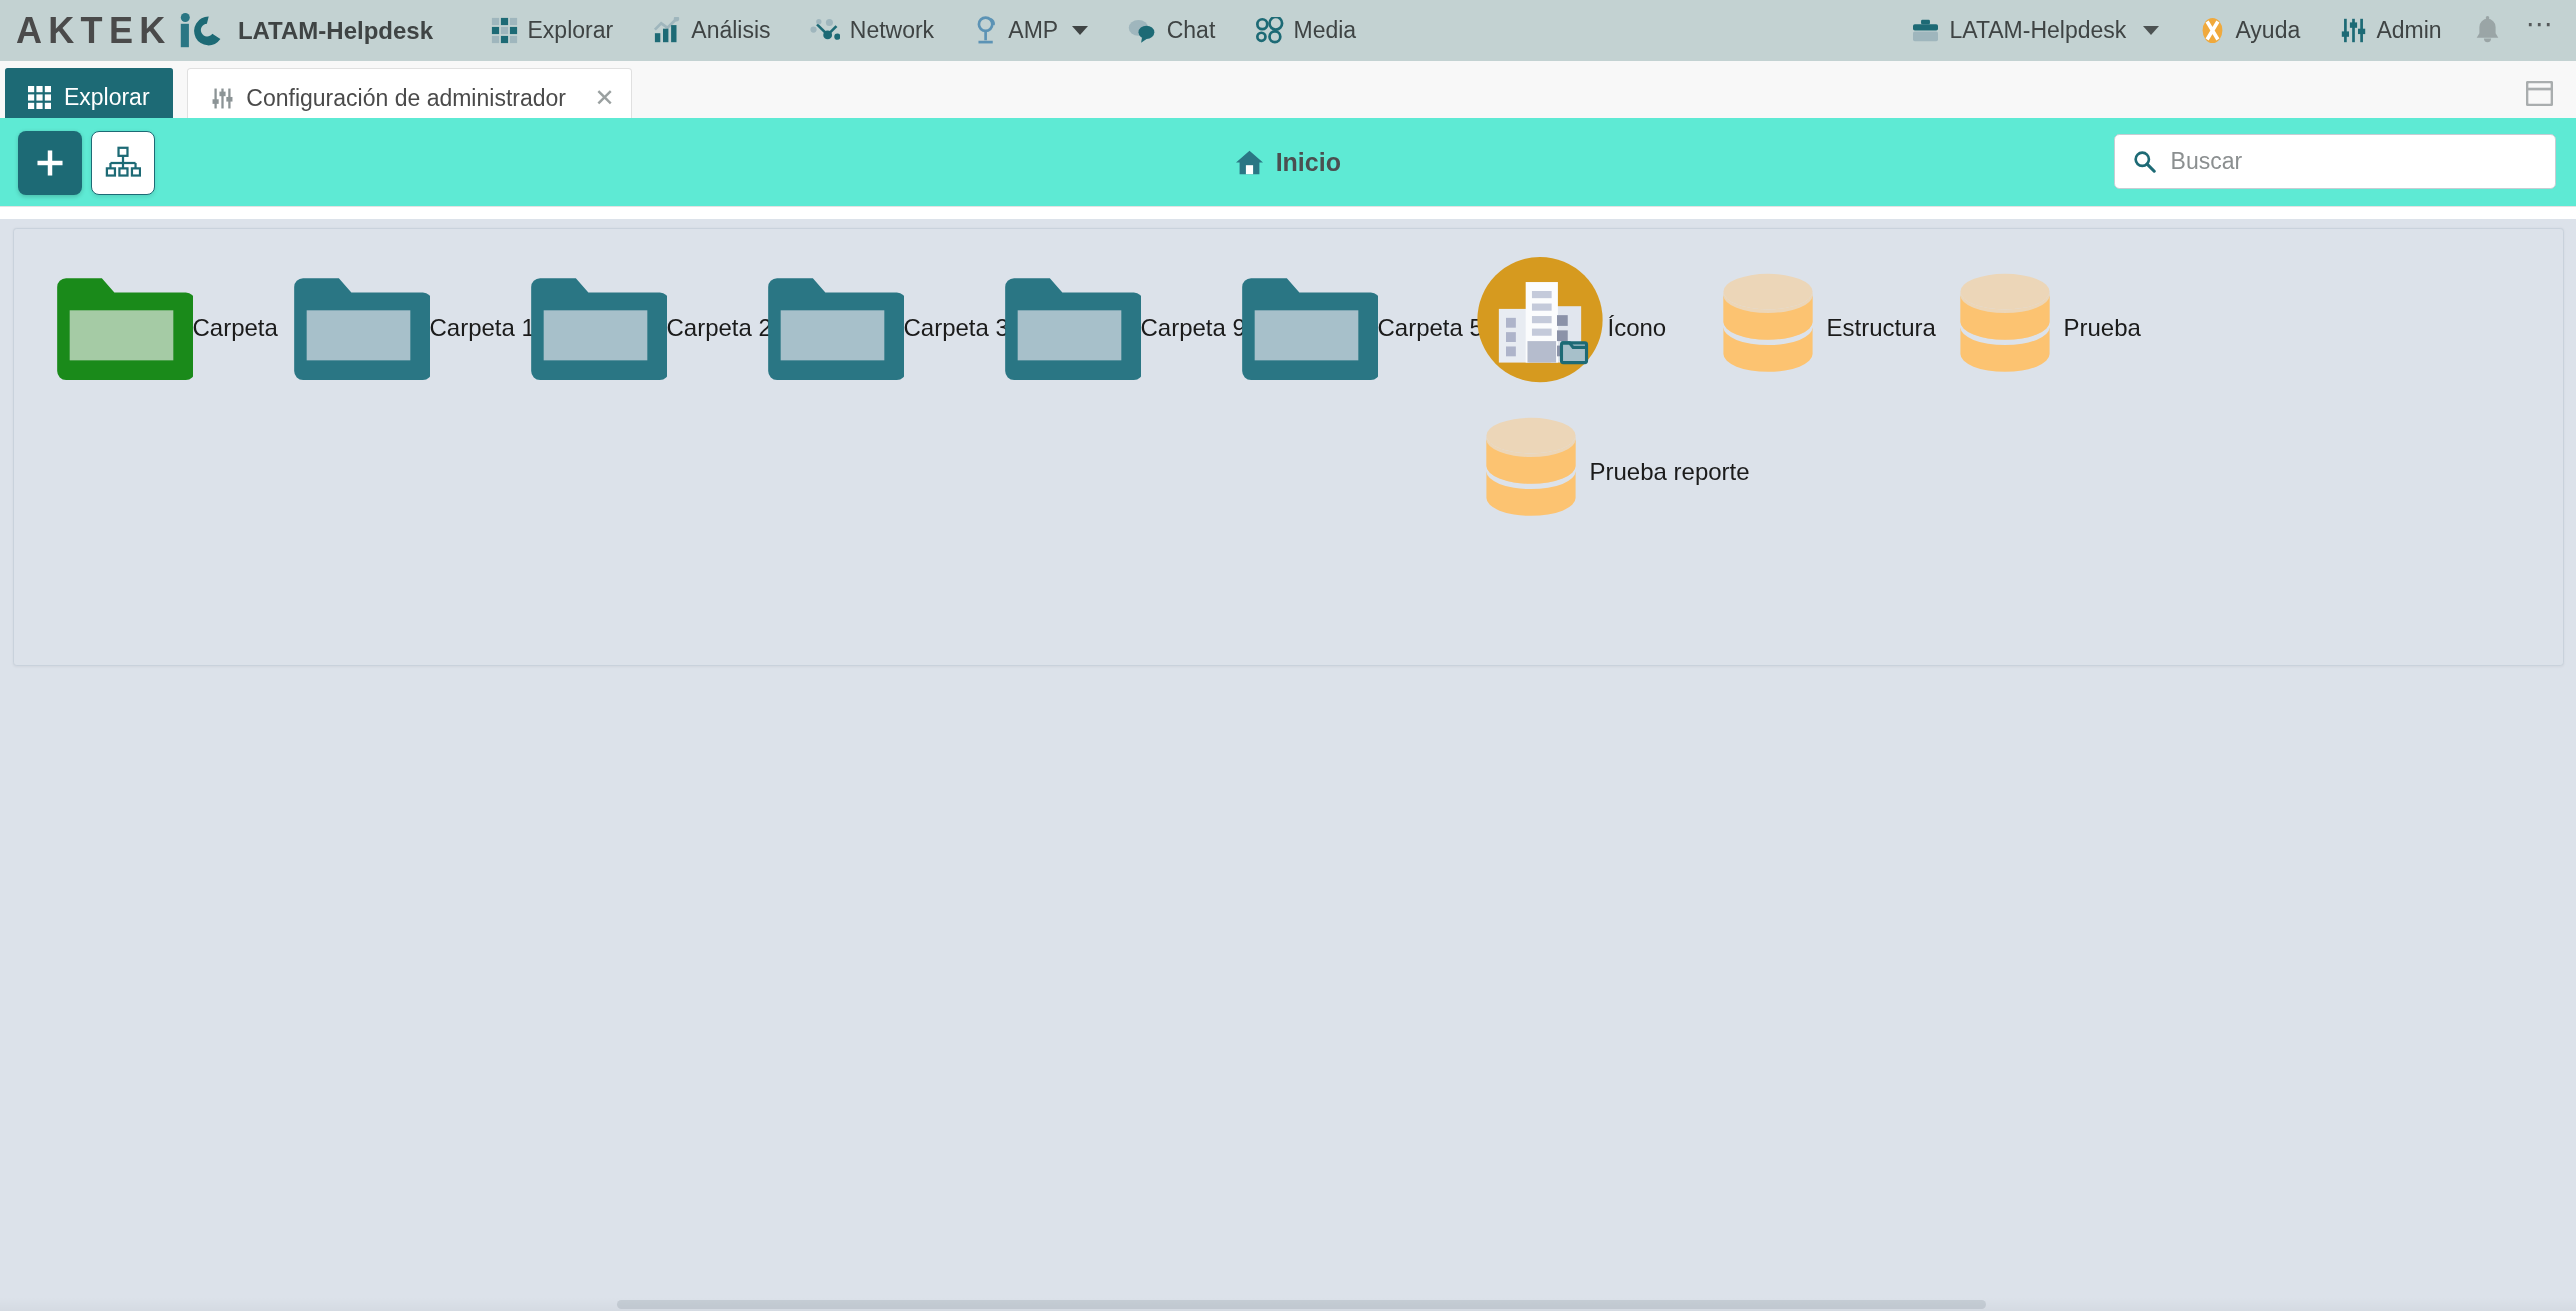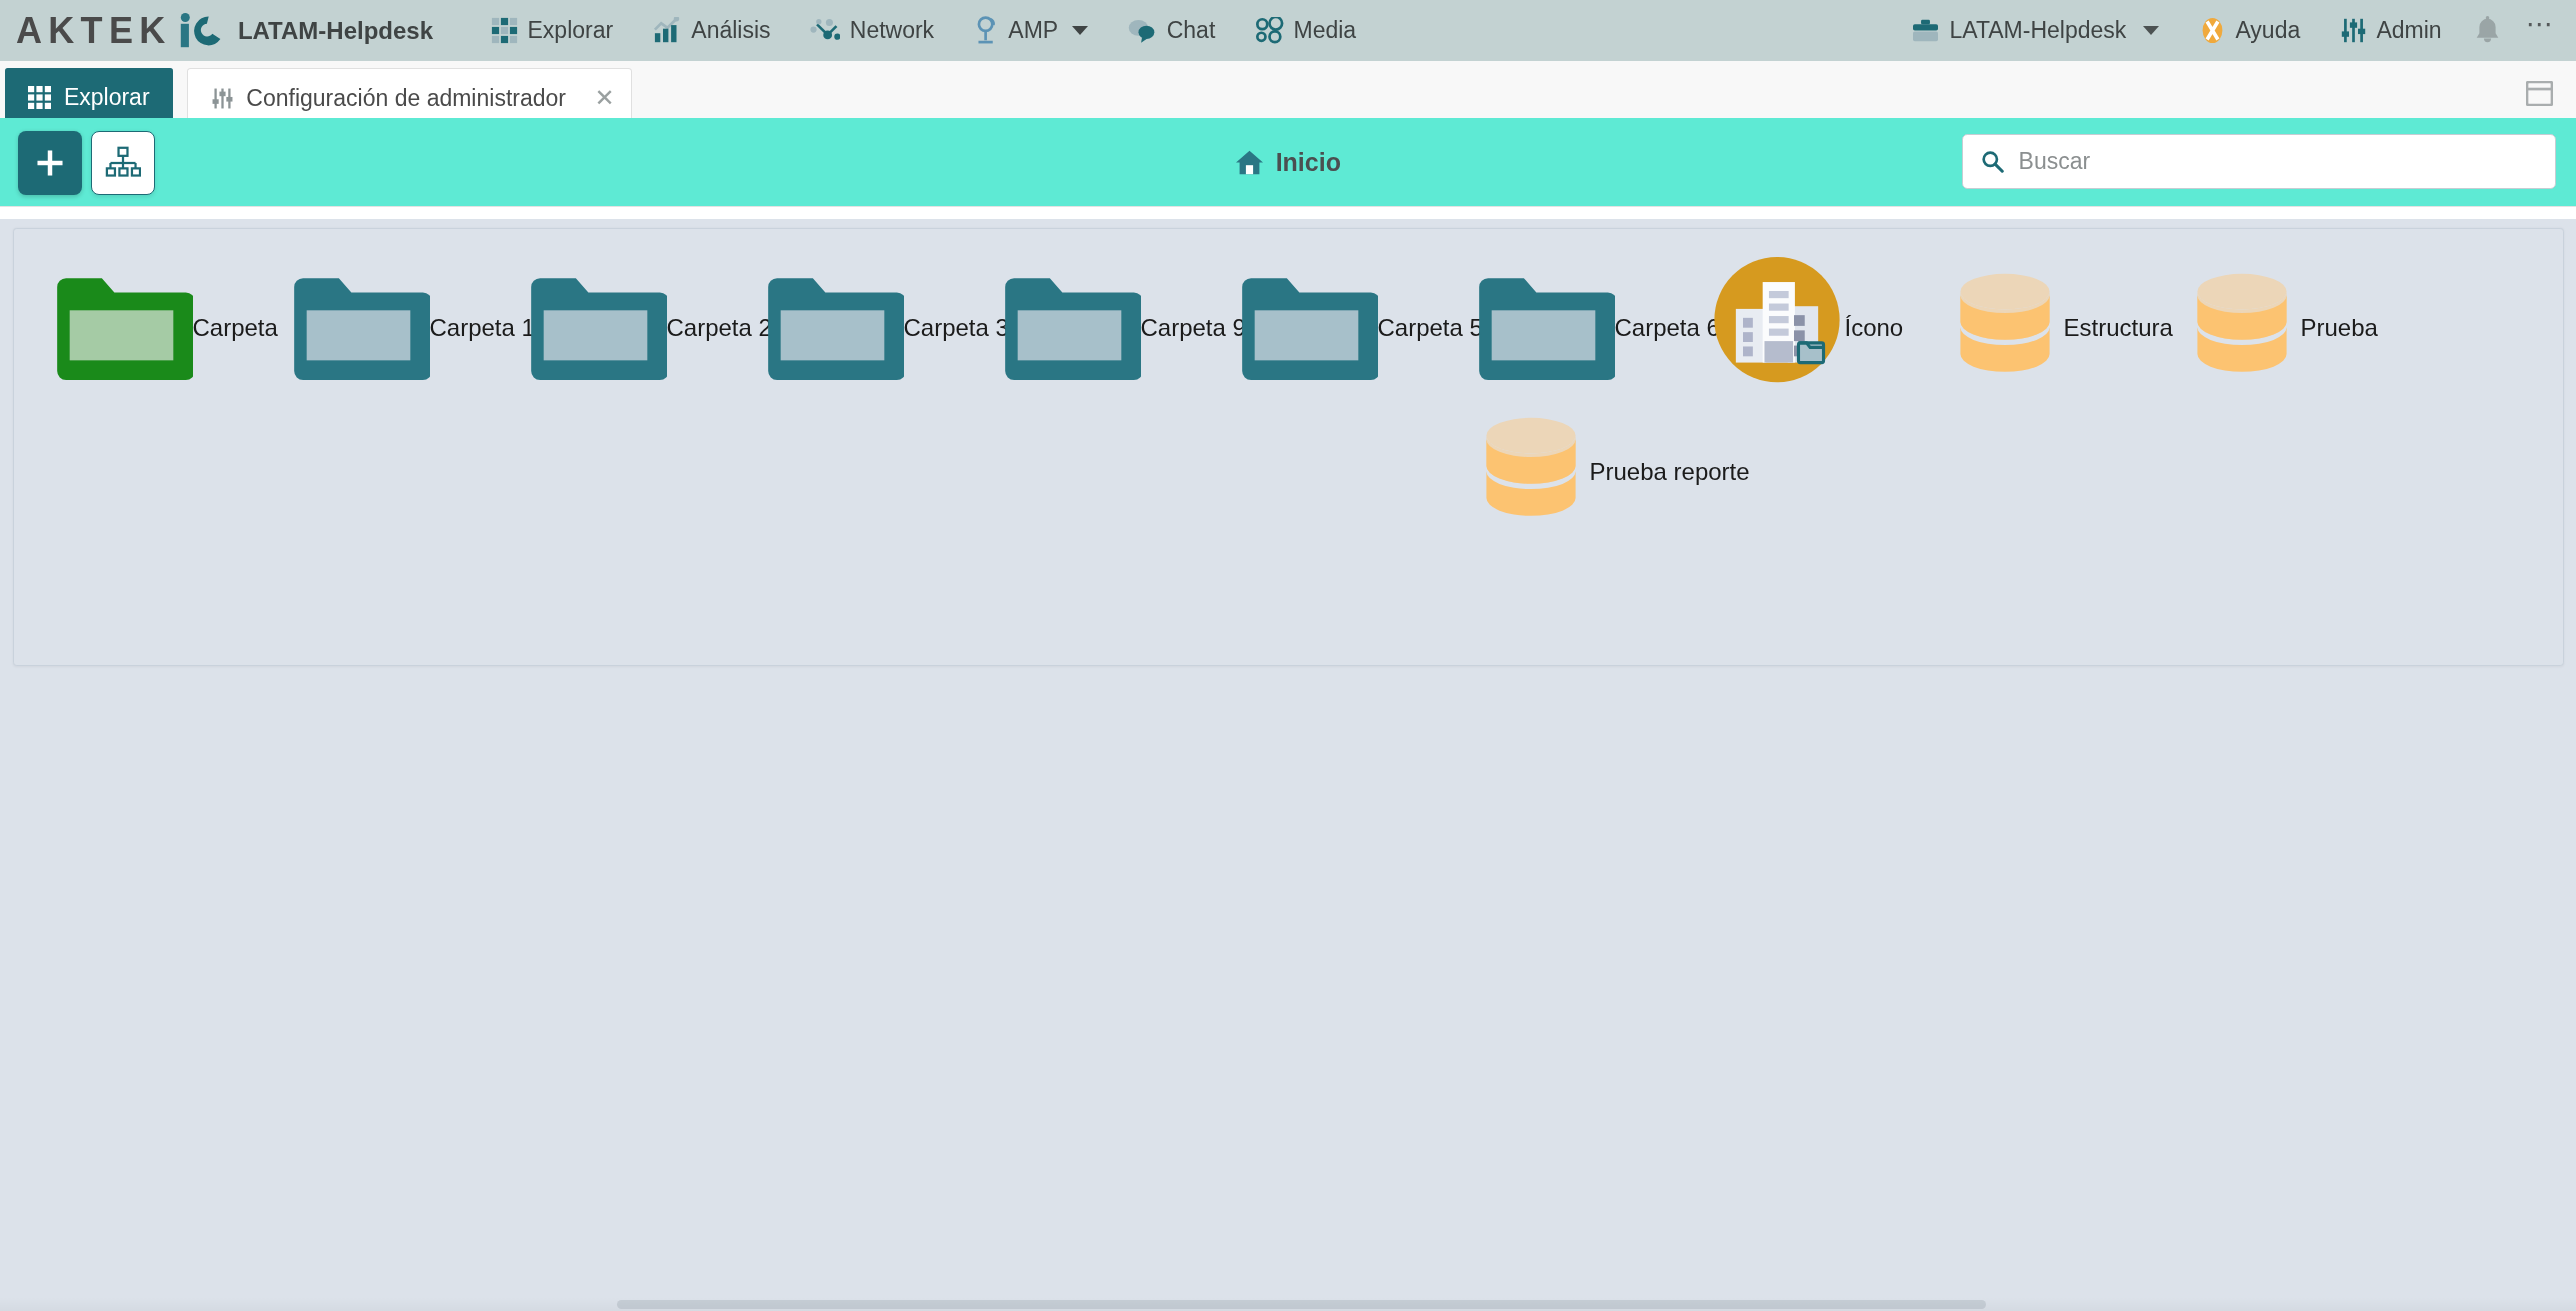--- a/index.html
+++ b/index.html
@@ -124,21 +124,21 @@
   #breadcrumb {
     position: absolute; left: 0; top: 0; width: 2576px; height: 89px;
     display: flex; align-items: center; justify-content: center;
     gap: 11.6px; pointer-events: none;
   }
   #breadcrumb-label {
     font-size: 25px; font-weight: 700; color: #4b4f50;
   }
   #searchbox {
     position: absolute; right: 19.7px; top: 16px;
-    width: 594px; height: 55px;
+    width: 442px; height: 55px;
     background: #ffffff; border: 0.9px solid #c6cdd3;
     border-radius: 5.4px;
     display: flex; align-items: center; padding: 0 18px; gap: 14.3px;
   }
   #search-input {
     border: none; outline: none; flex: 1;
     font-size: 23px; color: #3f4444;
     font-family: "Liberation Sans", sans-serif;
     background: transparent;
   }
@@ -498,29 +498,20 @@
       <div class="grid-item">
         <div class="item-icon-wrap">
           <svg width="143" height="109" viewBox="0 0 160 122">
             <path d="M8 18 a10 10 0 0 1 10 -10 h40 l14 16 h80 a10 10 0 0 1 10 10 v78 a10 10 0 0 1 -10 10 h-134 a10 10 0 0 1 -10 -10 z" fill="#2a7684"></path>
             <rect x="22" y="44" width="116" height="56" fill="#a7c0ca"></rect>
           </svg>
         </div>
         <div class="item-label">Carpeta 5</div>
       </div>
 
-      <div class="grid-item">
-        <div class="item-icon-wrap">
-          <svg width="143" height="109" viewBox="0 0 160 122">
-            <path d="M8 18 a10 10 0 0 1 10 -10 h40 l14 16 h80 a10 10 0 0 1 10 10 v78 a10 10 0 0 1 -10 10 h-134 a10 10 0 0 1 -10 -10 z" fill="#2a7684"></path>
-            <rect x="22" y="44" width="116" height="56" fill="#a7c0ca"></rect>
-          </svg>
-        </div>
-        <div class="item-label">Carpeta 6</div>
-      </div>
 
       <div class="grid-item">
         <div class="item-icon-wrap" style="height:136px;">
           <svg width="136" height="136" viewBox="0 0 152 152">
             <circle cx="76" cy="70" r="70" fill="#d69a1f"></circle>
             <rect x="30" y="58" width="34" height="60" fill="#e8ecf2"></rect>
             <rect x="88" y="55" width="34" height="63" fill="#e1e6ee"></rect>
             <rect x="60" y="28" width="36" height="90" fill="#fbfcfd"></rect>
             <rect x="38" y="68" width="11" height="11" fill="#aeb4ca"></rect>
             <rect x="38" y="84" width="11" height="11" fill="#aeb4ca"></rect>

